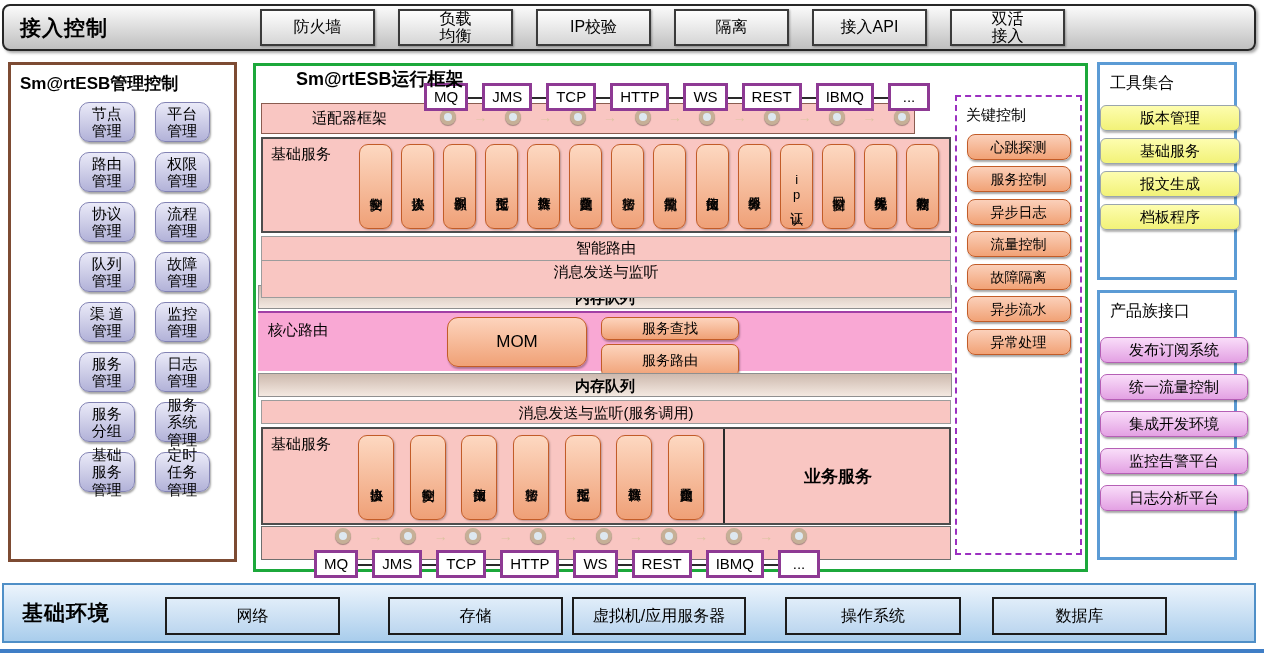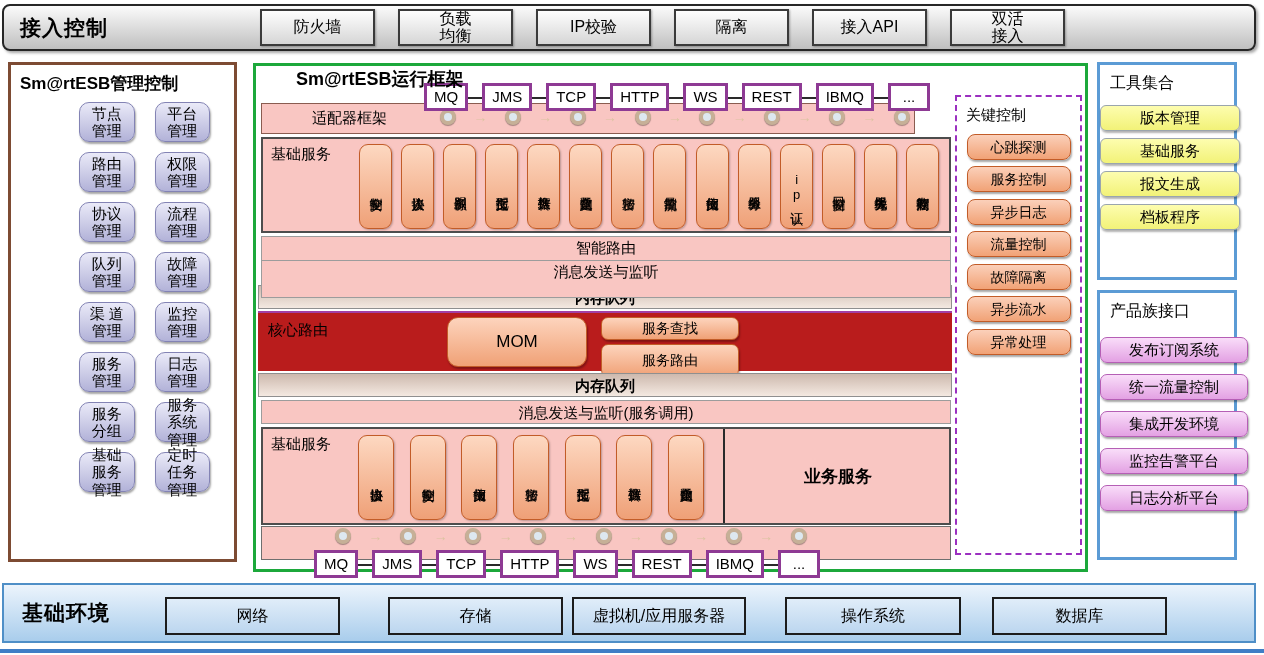--- a/index.html
+++ b/index.html
@@ -118,21 +118,21 @@
     position:absolute; left:2px; width:694px; height:24px;
     background:linear-gradient(#cdb9ae, #f4e9e1);
     border:1px solid #8f8f8f;
     text-align:center; font-size:15px; font-weight:bold; line-height:23px;
   }
   .tan1 { top:219px; }
   .tan2 { top:307px; }
 
   .core-block {
     position:absolute; left:2px; top:245px; width:694px; height:60px;
-    background:#b91c1c; border-top:2px solid #a23fa5;
+    background:#f9a8d4; border-top:2px solid #a23fa5;
   }
   .core-label { position:absolute; left:10px; top:8px; font-size:15px; }
   .orange-node {
     position:absolute;
     background:linear-gradient(#fdd4bd, #f0a176);
     border:1px solid #c25c28;
     display:flex; align-items:center; justify-content:center;
     box-shadow:1px 2px 2px rgba(0,0,0,.3);
   }
   .mom-box  { left:189px; top:4px;  width:140px; height:50px; border-radius:11px; font-size:17px; }

